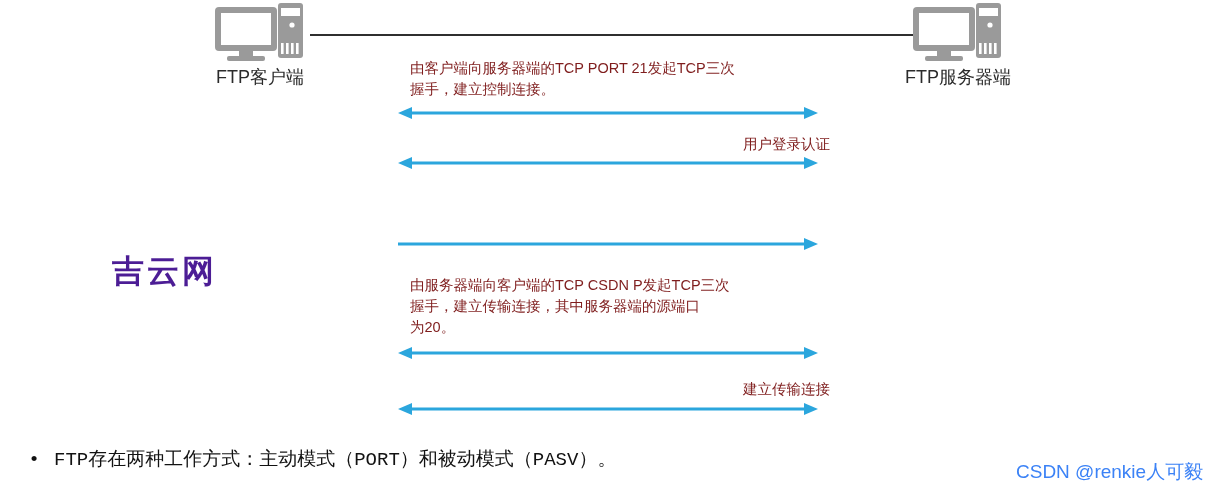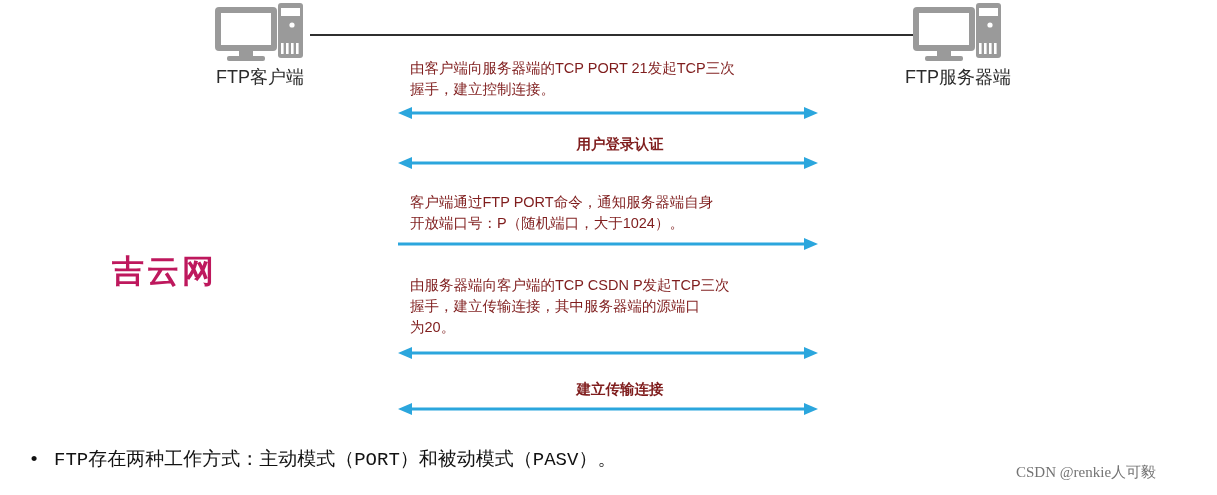--- a/index.html
+++ b/index.html
@@ -49,21 +49,21 @@
     position: absolute;
     left: 402px;
     width: 420px;
     font-size: 14.5px;
     line-height: 21px;
     color: #7f1d1d;
     white-space: pre-line;
     font-family: "Liberation Sans", "DejaVu Sans", sans-serif;
     margin-left: 8px;
   }
-  .msg-text.center { text-align: center; font-weight: bold; }
+  .msg-text.center { text-align: right; }
   .arrow {
     position: absolute;
     left: 398px;
     width: 420px;
     height: 16px;
   }
   .arrow svg { display: block; width: 100%; height: 100%; overflow: visible; }
 
   
   #bullet-row {
@@ -90,33 +90,33 @@
   }
 
   
   #watermark-jiyun {
     left: 112px;
     top: 252px;
     font-size: 32px;
     line-height: 38px;
     font-weight: bold;
     letter-spacing: 3px;
-    color: #be185d;
+    color: #4c1d95;
     user-select: none;
     font-family: "Liberation Sans", "DejaVu Sans", sans-serif;
   }
   #watermark-csdn {
     left: 1016px;
     top: 462px;
-    font-size: 15px;
+    font-size: 19px;
     line-height: 20px;
-    color: #737373;
+    color: #3b82f6;
     white-space: nowrap;
     user-select: none;
-    font-family: Liberation Serif, serif;
+    font-family: Liberation Sans, sans-serif;
   }
 </style>
 </head>
 <body>
 
 <div id="canvas">
 
   <div class="abs" id="link-line"></div>
 
   <div class="node" id="node-client">
@@ -173,22 +173,20 @@
 
   <div class="msg-text center" style="top:134px">用户登录认证</div>
   <div class="arrow" style="top:155px">
     <svg viewBox="0 0 420 16" preserveAspectRatio="none">
       <line x1="10" y1="8" x2="410" y2="8" stroke="#2ba6dd" stroke-width="3"></line>
       <polygon points="0,8 14,2 14,14" fill="#2ba6dd"></polygon>
       <polygon points="420,8 406,2 406,14" fill="#2ba6dd"></polygon>
     </svg>
   </div>
 
-  <div class="msg-text" style="top:192px">客户端通过FTP PORT命令，通知服务器端自身
-开放端口号：P（随机端口，大于1024）。</div>
   <div class="arrow" style="top:236px">
     <svg viewBox="0 0 420 16" preserveAspectRatio="none">
       <line x1="0" y1="8" x2="410" y2="8" stroke="#2ba6dd" stroke-width="3"></line>
       <polygon points="420,8 406,2 406,14" fill="#2ba6dd"></polygon>
     </svg>
   </div>
 
   <div class="msg-text" style="top:275px">由服务器端向客户端的TCP CSDN P发起TCP三次
 握手，建立传输连接，其中服务器端的源端口
 为20。</div>

